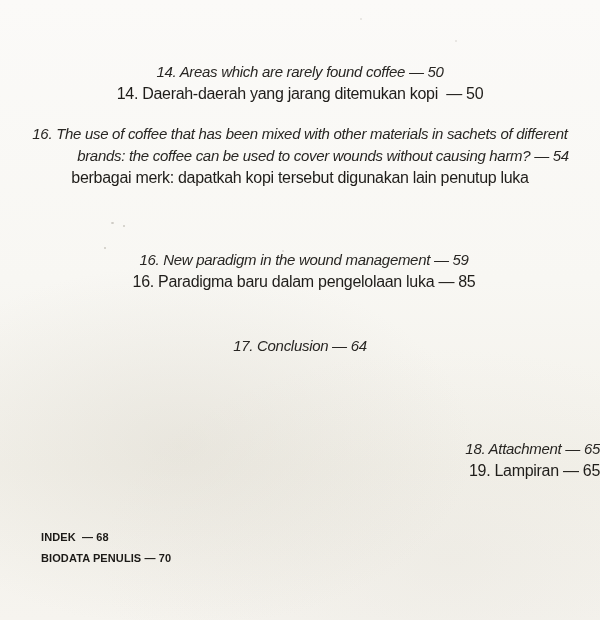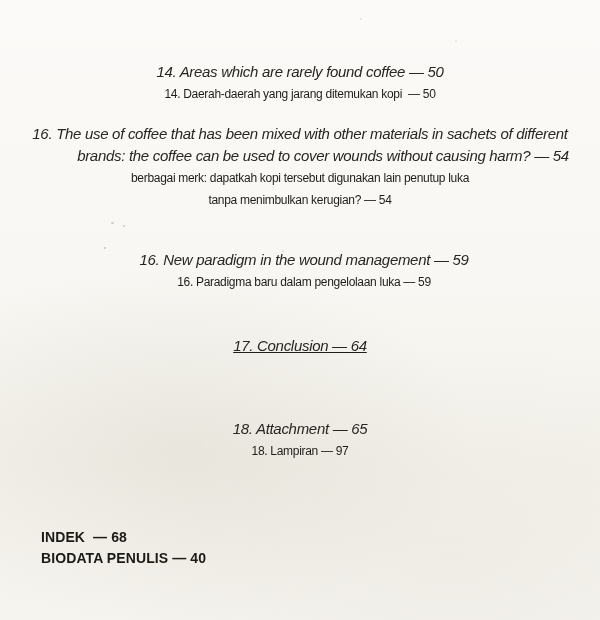--- a/index.html
+++ b/index.html
@@ -30,36 +30,36 @@
     white-space: pre;
     color: #23211d;
   }
   .line.en {
     font-style: italic;
     font-size: 15px;
     letter-spacing: -0.3px;
     color: #282623;
   }
   .line.id {
-    font-size: 12px;
+    font-size: 16px;
     letter-spacing: -0.3px;
     color: #1f1d1a;
   }
   .line.shift-r {
     transform: translateX(23px);
   }
   .footer-block {
     position: absolute;
     left: 41px;
     top: 527px;
     text-align: left;
   }
   .footer-line {
     font-weight: bold;
-    font-size: 14px;
+    font-size: 11px;
     line-height: 21px;
     letter-spacing: 0.1px;
     white-space: pre;
     color: #1c1a17;
   }
   .speckle {
     position: absolute;
     border-radius: 50%;
     background: #a9a49a;
     opacity: 0.55;
@@ -79,35 +79,34 @@
 
   <div class="toc-block" style="top:61px;">
     <div class="line en">14. Areas which are rarely found coffee — 50</div>
     <div class="line id">14. Daerah-daerah yang jarang ditemukan kopi  — 50</div>
   </div>
 
   <div class="toc-block" style="top:123px;">
     <div class="line en">16. The use of coffee that has been mixed with other materials in sachets of different</div>
     <div class="line en shift-r">brands: the coffee can be used to cover wounds without causing harm? — 54</div>
     <div class="line id">berbagai merk: dapatkah kopi tersebut digunakan lain penutup luka</div>
-    <div class="line id">tanpa menimbulkan kerugian? — 54</div>
   </div>
 
   <div class="toc-block" style="top:249px;padding-left:8px;">
     <div class="line en">16. New paradigm in the wound management — 59</div>
-    <div class="line id">16. Paradigma baru dalam pengelolaan luka — 59</div>
+    <div class="line id">16. Paradigma baru dalam pengelolaan luka — 85</div>
   </div>
 
-  <div class="toc-block" style="top:335px;text-decoration:underline;">
+  <div class="toc-block" style="top:335px;">
     <div class="line en">17. Conclusion — 64</div>
   </div>
 
-  <div class="toc-block" style="top:418px;">
+  <div class="toc-block" style="top:438px;text-align:right;">
     <div class="line en">18. Attachment — 65</div>
-    <div class="line id">18. Lampiran — 97</div>
+    <div class="line id">19. Lampiran — 65</div>
   </div>
 
   <div class="footer-block">
     <div class="footer-line">INDEK  — 68</div>
-    <div class="footer-line">BIODATA PENULIS — 40</div>
+    <div class="footer-line">BIODATA PENULIS — 70</div>
   </div>
 
 </div>
 
 </body></html>

